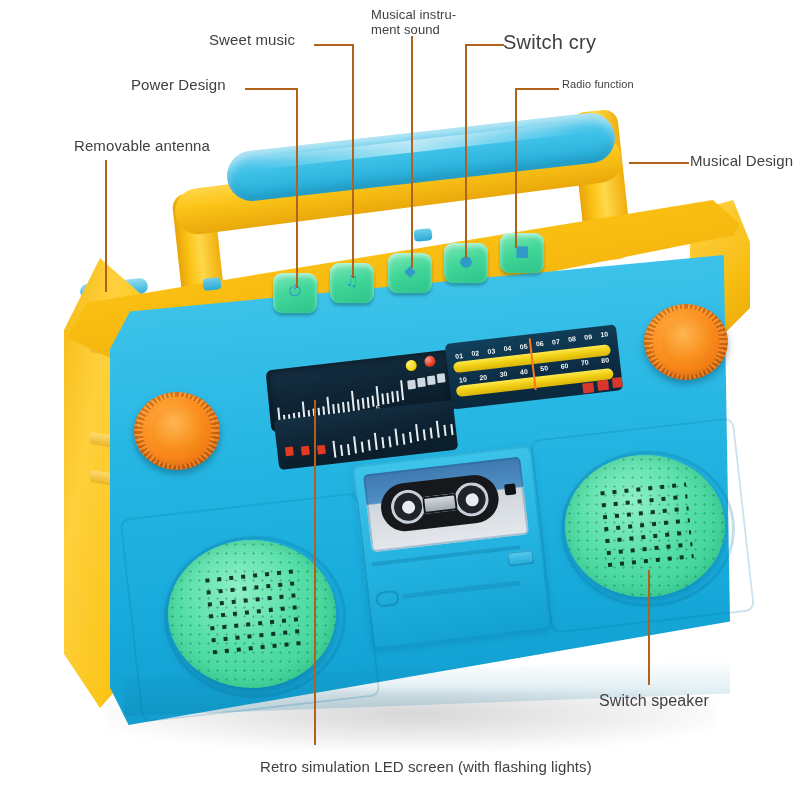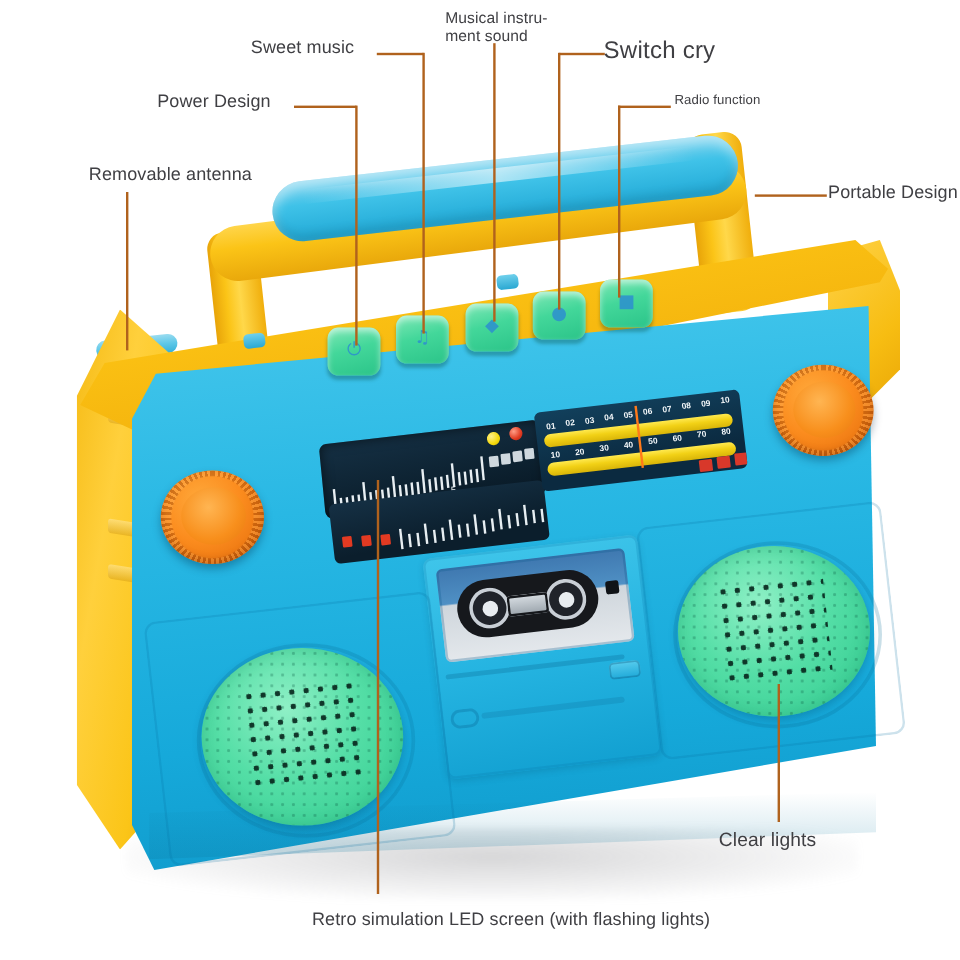--- a/index.html
+++ b/index.html
@@ -607,19 +607,19 @@
 
   <div class="label" style="left:209px; top:32px; font-size:15px;">Sweet music</div>
 
   <div class="label wrap" style="left:371px; top:8px; font-size:13px; white-space:pre;">Musical instru-
 ment sound</div>
 
   <div class="label big" style="left:503px; top:31px;">Switch cry</div>
 
   <div class="label" style="left:562px; top:78px; font-size:11px;">Radio function</div>
 
-  <div class="label" style="left:690px; top:153px;">Portable Design</div>
-
-  <div class="label" style="left:599px; top:692px; font-size:16px;">Clear lights</div>
+  <div class="label" style="left:690px; top:153px;">Musical Design</div>
+
+  <div class="label" style="left:599px; top:692px; font-size:16px;">Switch speaker</div>
 
   <div class="label" style="left:260px; top:759px; font-size:15px;">Retro simulation LED screen (with flashing lights)</div>
 
 </div>
 
 </body></html>

